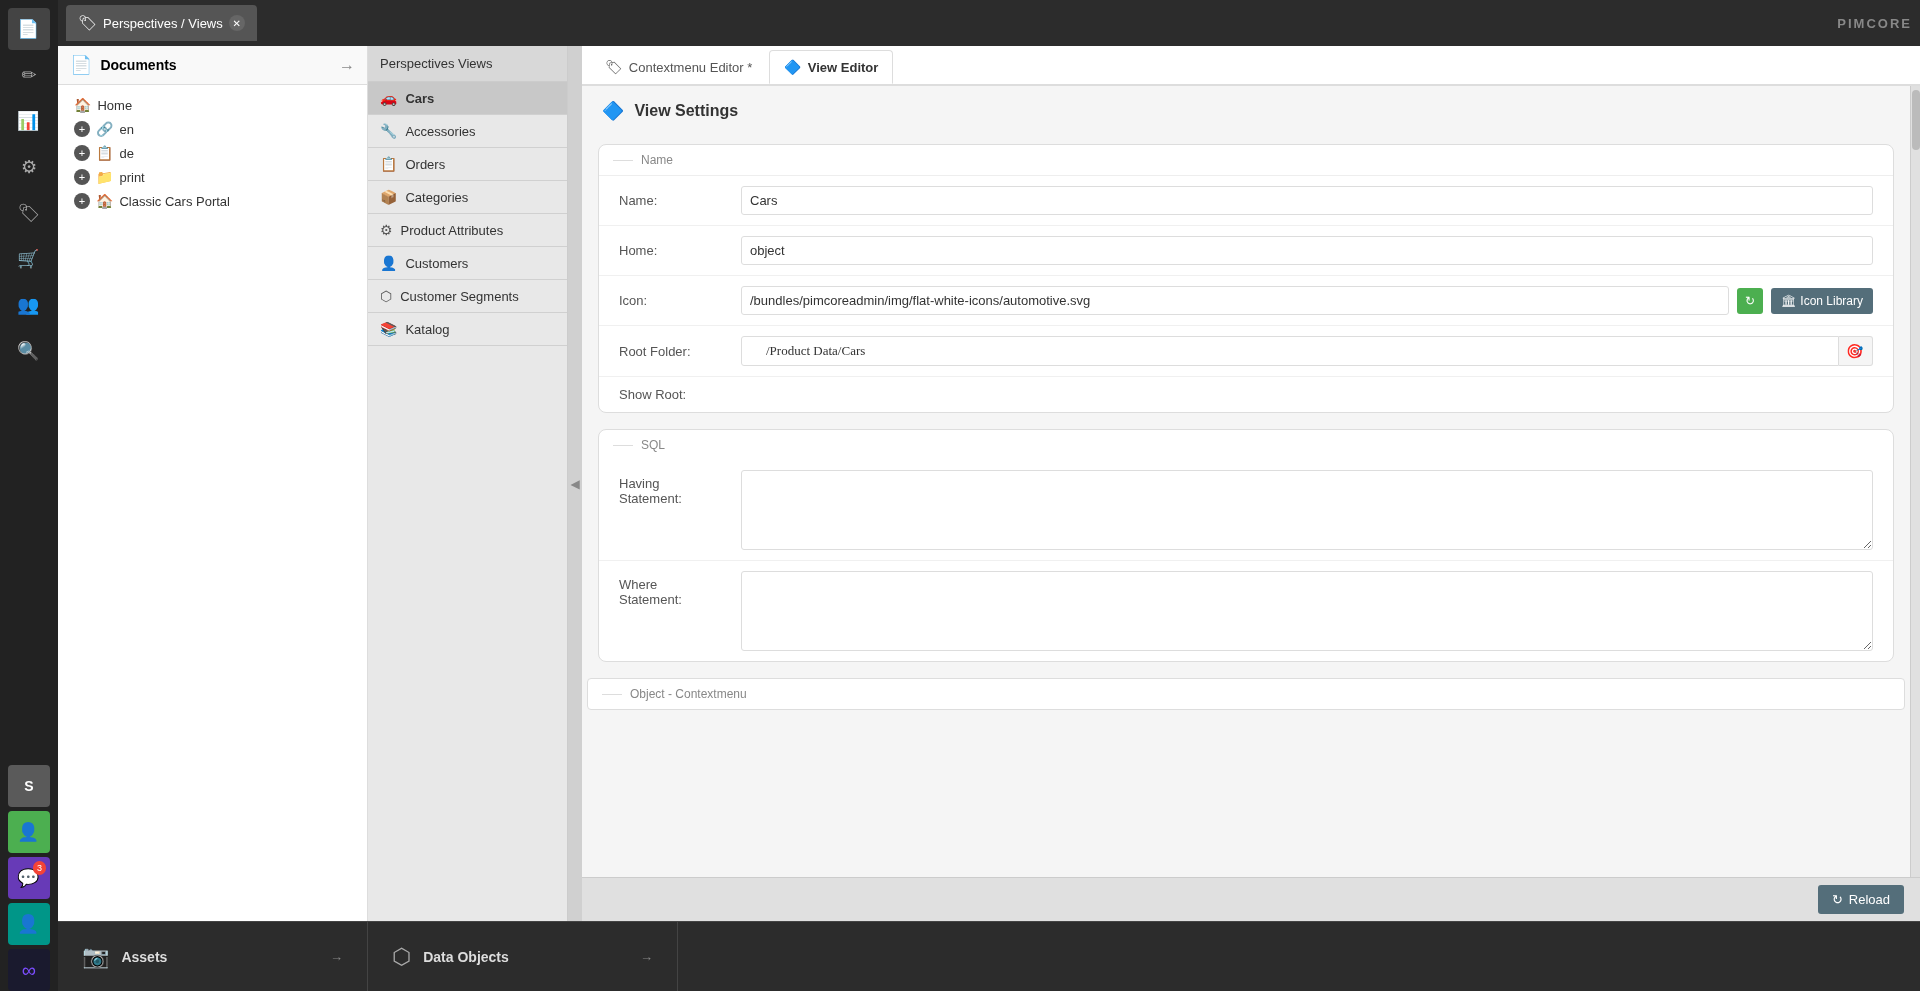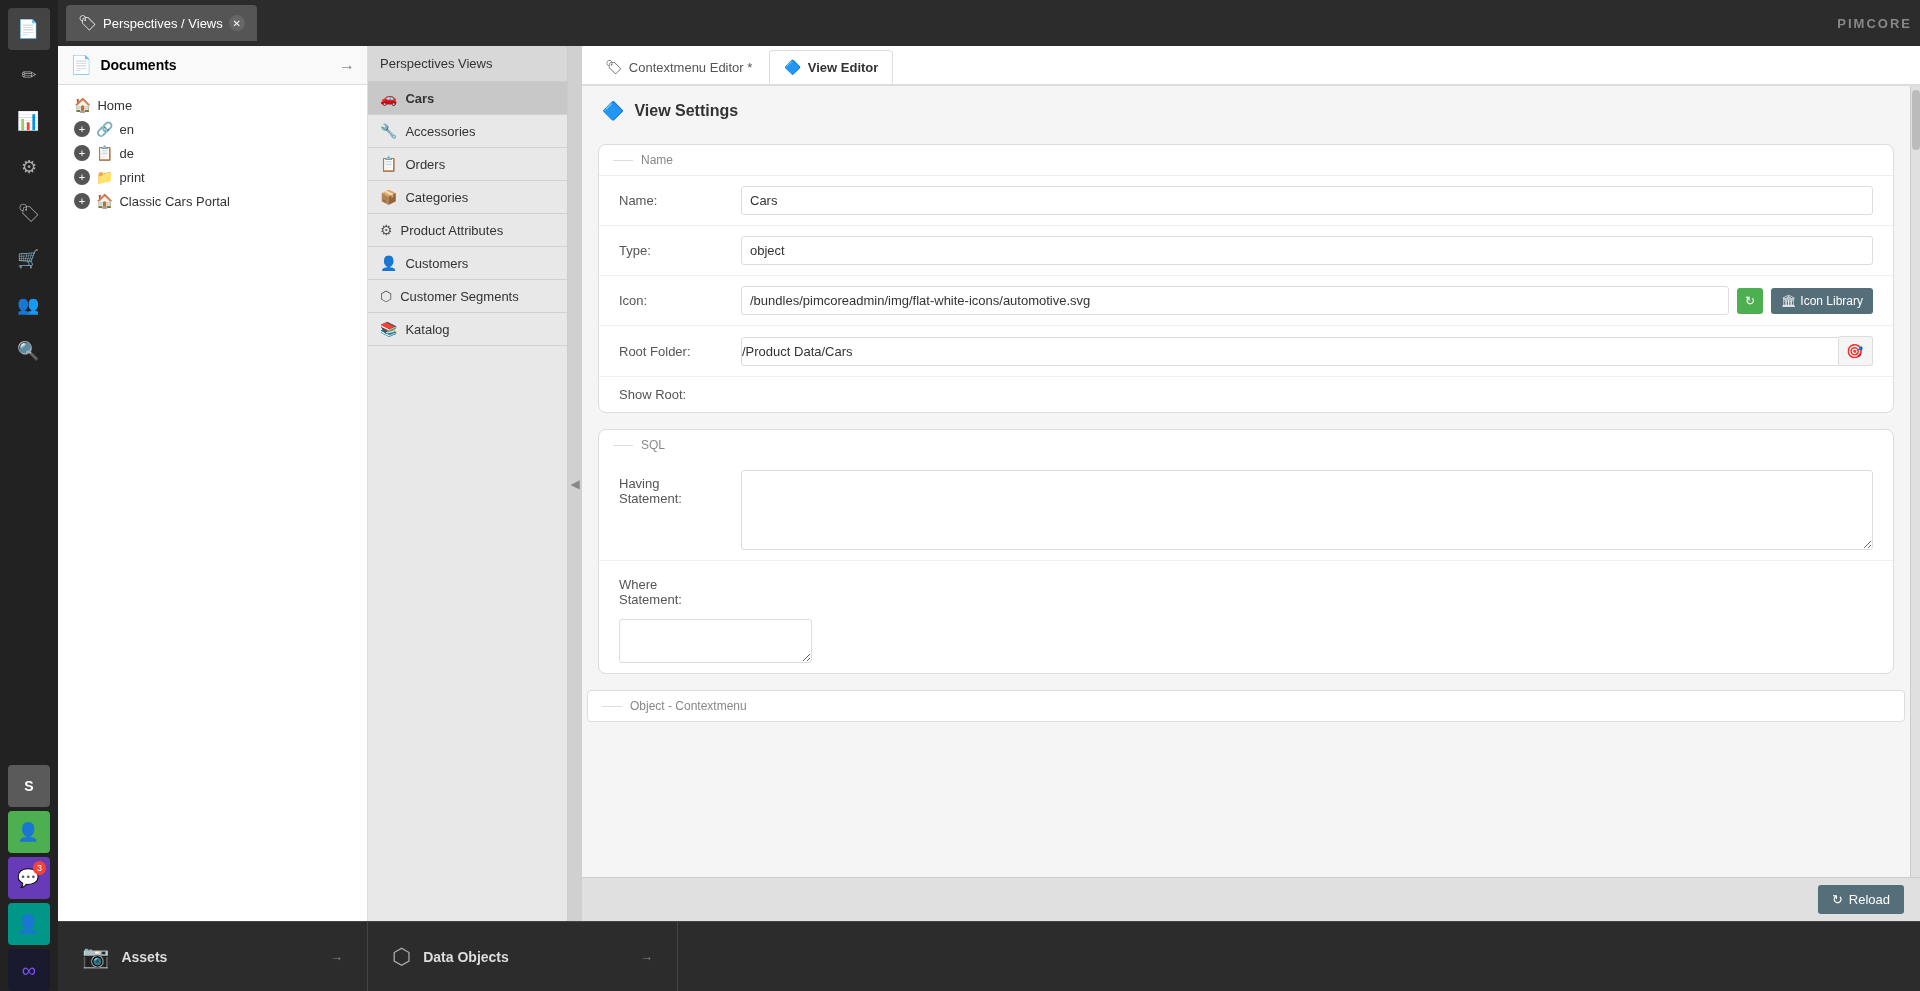--- a/index.html
+++ b/index.html
@@ -299,26 +299,27 @@
       background: #fff;
     }
     .root-folder-row {
       display: flex;
       align-items: center;
       gap: 0;
       flex: 1;
     }
     .root-folder-input {
       flex: 1;
-      padding: 6px 0;
+      padding: 6px 24px;
       border: 1px solid #ddd;
       border-radius: 3px 0 0 3px;
       font-size: 13px;
       color: #333;
       background: #fff;
+      font-family: Liberation Serif, serif;
     }
     .root-folder-btn {
       background: #f5f5f5;
       border: 1px solid #ddd;
       border-left: none;
       padding: 6px 8px;
       cursor: pointer;
       border-radius: 0 3px 3px 0;
       display: flex;
       align-items: center;
@@ -385,21 +386,21 @@
       height: 1px;
       background: #ddd;
     }
     .sql-row {
       display: flex;
       align-items: flex-start;
       padding: 10px 20px;
       border-bottom: 1px solid #f0f0f0;
       gap: 12px;
     }
-    .sql-row:last-child { border-bottom: none; flex-direction: column; }
+    .sql-row:last-child { border-bottom: none; }
     .sql-form-label {
       width: 110px;
       font-size: 13px;
       color: #555;
       flex-shrink: 0;
       padding-top: 6px;
     }
     .sql-textarea {
       flex: 1;
       height: 80px;
@@ -646,21 +647,21 @@
             <div class="form-section-label">
               <span>Name</span>
             </div>
 
             <div class="form-row">
               <div class="form-label">Name:</div>
               <input class="form-input" type="text" value="Cars" style="">
             </div>
 
             <div class="form-row">
-              <div class="form-label">Type:</div>
+              <div class="form-label">Home:</div>
               <input class="form-input" type="text" value="object" style="">
             </div>
 
             <div class="form-row">
               <div class="form-label">Icon:</div>
               <div class="icon-row">
                 <input class="icon-input" type="text" value="/bundles/pimcoreadmin/img/flat-white-icons/automotive.svg" style="">
                 <button class="icon-btn-refresh">↻</button>
                 <button class="icon-library-btn">
                   <span>🏛</span>

